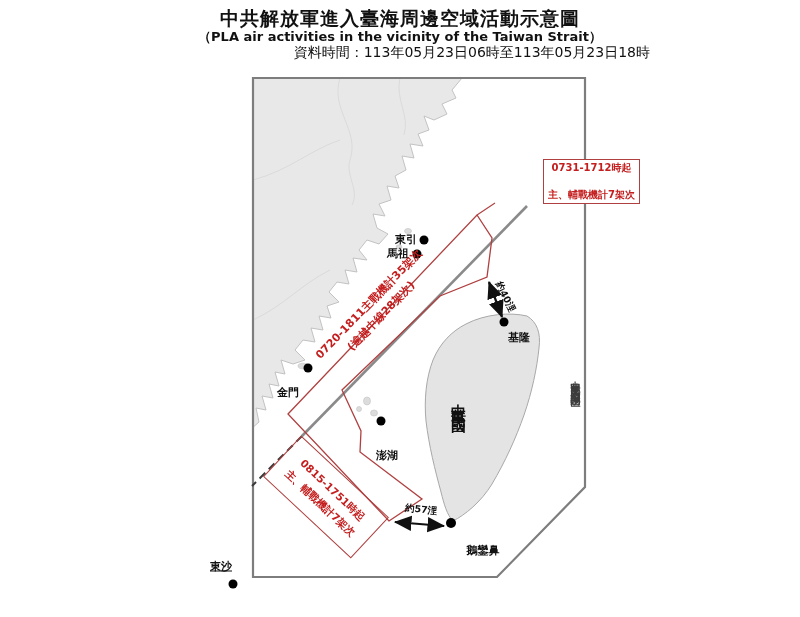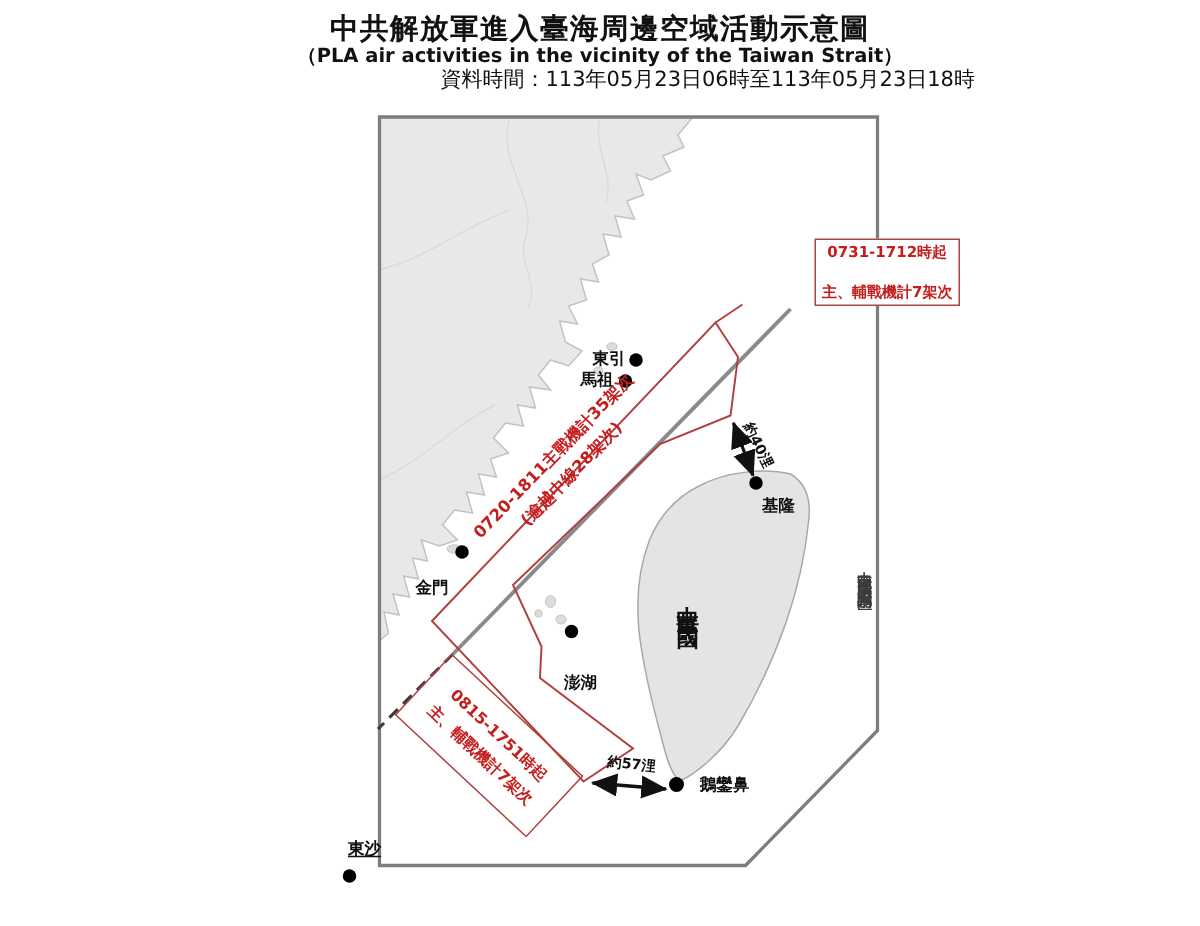--- a/index.html
+++ b/index.html
@@ -78,22 +78,22 @@
     <circle cx="504" cy="322" r="4.5" fill="#000"></circle>
     <circle cx="451" cy="523" r="5" fill="#000"></circle>
     <circle cx="233" cy="584" r="4.5" fill="#000"></circle>
   </svg>
 
   <div class="abs place" style="left:406px;top:239px;">東引</div>
   <div class="abs place" style="left:398px;top:253px;text-align:center;">馬祖</div>
   <div class="abs place" style="left:288px;top:352px;margin-top:40px;">金門</div>
   <div class="abs place" style="left:387px;top:407px;margin-top:48px;">澎湖</div>
   <div class="abs place" style="left:503px;top:337px;margin-left:16px;">基隆</div>
-  <div class="abs place" style="left:483px;top:523px;">鵝鑾鼻</div>
-  <div class="abs place" style="left:243px;top:566px;text-decoration:underline;">東沙</div>
+  <div class="abs place" style="left:483px;top:550px;">鵝鑾鼻</div>
+  <div class="abs place" style="left:221px;top:566px;text-decoration:underline;">東沙</div>
 
   <div class="abs vtext taiwan-label" style="left:458px;top:402px;">中華民國</div>
   <div class="abs vtext adiz-label" style="left:575px;top:382px;">中華民國防空識別區</div>
 
   <div class="abs nbox redtxt">
     <div>0731-1712時起</div>
     <div>主、輔戰機計7架次</div>
   </div>
 
   <div class="abs medtxt redtxt">

